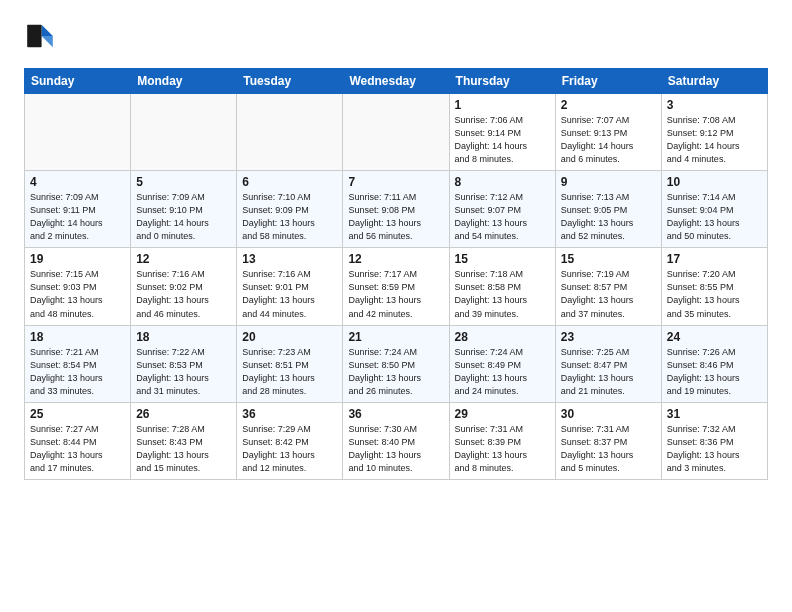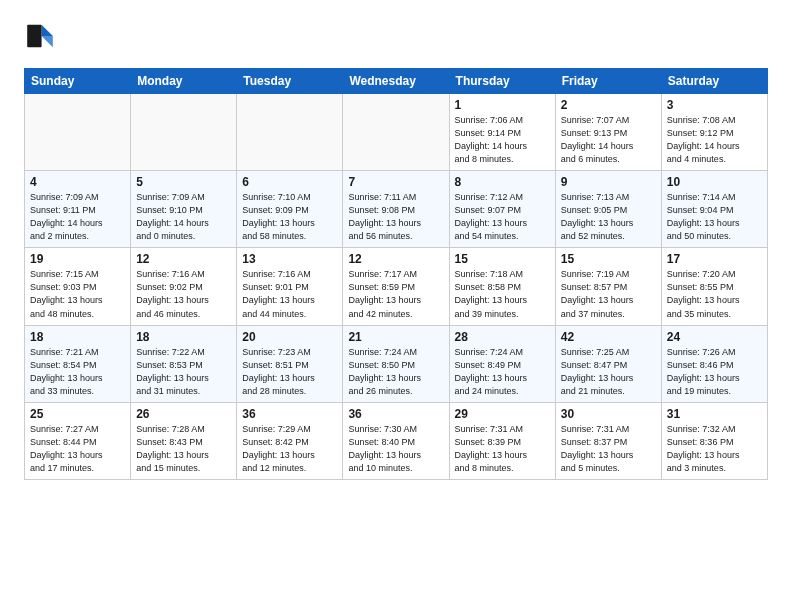--- a/index.html
+++ b/index.html
@@ -223,21 +223,21 @@
           </td>
           <td>
             <span class="day-number">21</span>
             <div class="day-info">Sunrise: 7:24 AM<br>Sunset: 8:50 PM<br>Daylight: 13 hours<br>and 26 minutes.</div>
           </td>
           <td>
             <span class="day-number">28</span>
             <div class="day-info">Sunrise: 7:24 AM<br>Sunset: 8:49 PM<br>Daylight: 13 hours<br>and 24 minutes.</div>
           </td>
           <td>
-            <span class="day-number">42</span>
+            <span class="day-number">23</span>
             <div class="day-info">Sunrise: 7:25 AM<br>Sunset: 8:47 PM<br>Daylight: 13 hours<br>and 21 minutes.</div>
           </td>
           <td>
             <span class="day-number">24</span>
             <div class="day-info">Sunrise: 7:26 AM<br>Sunset: 8:46 PM<br>Daylight: 13 hours<br>and 19 minutes.</div>
           </td>
         </tr>
         <tr>
           <td>
             <span class="day-number">25</span>

